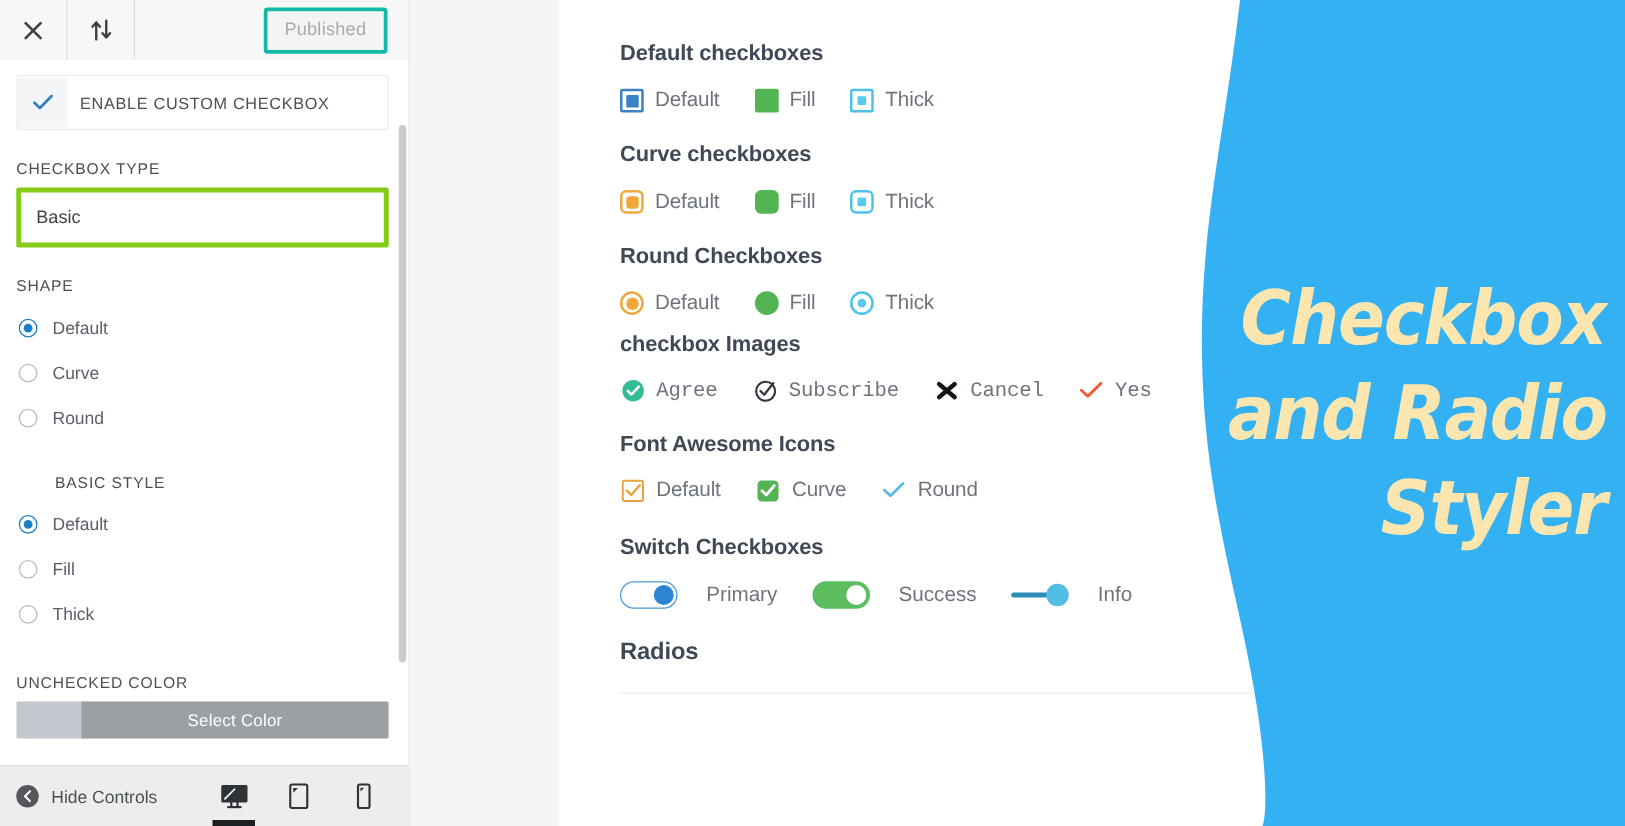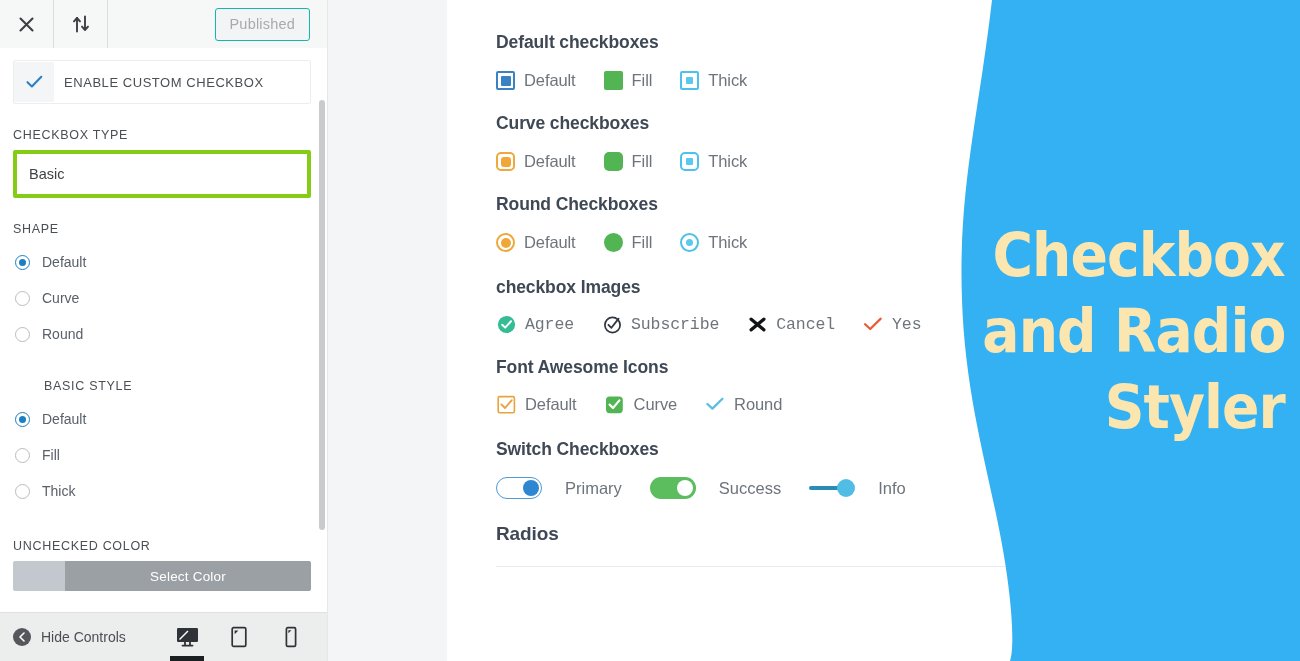--- a/index.html
+++ b/index.html
@@ -24,21 +24,21 @@
     display:flex;align-items:stretch;
   }
   .cz-iconbtn{
     width:53px;display:flex;align-items:center;justify-content:center;
     border-right:1px solid #dddddd;color:#444;cursor:pointer;
   }
   .cz-iconbtn svg{display:block;}
   .cz-topbar-spacer{flex:1;}
   .cz-published{
     align-self:center;margin-right:17px;
-    background:#f3f4f5;border:1px solid #14b8a6;border-radius:3px;
+    background:#f3f4f5;border:3px solid #14b8a6;border-radius:3px;
     color:#a7abaf;font-size:14.5px;letter-spacing:.2px;
     padding:7px 14px 8px;cursor:default;
   }
 
   .cz-body{
     position:absolute;left:0;top:48px;width:327px;height:565px;
     background:#ffffff;overflow:hidden;
   }
   .cz-scrollbar{
     position:absolute;right:2px;top:52px;width:6px;height:430px;
@@ -197,21 +197,21 @@
 
   
   .blue-overlay{
     position:absolute;left:940px;top:0;width:360px;height:661px;
     pointer-events:none;
   }
   .blue-overlay svg{display:block;}
   .overlay-text{
     position:absolute;left:0;top:0;width:360px;height:661px;
     display:flex;flex-direction:column;justify-content:center;
-    align-items:flex-end;padding-right:15px;box-sizing:border-box;
+    align-items:flex-end;padding-right:15px;box-sizing:border-box;font-style:italic;
   }
   .ot-line{
     font-family:"DejaVu Sans",sans-serif;
     font-weight:bold;
     font-size:60px;line-height:76px;
     color:#fbe6b0;
     letter-spacing:-1px;
     transform:scaleX(.92);
     transform-origin:right center;
     white-space:nowrap;
@@ -381,21 +381,21 @@
             <span class="box round fill-green"></span>
             <span class="item-label">Fill</span>
           </label>
           <label class="item">
             <span class="box round thick-blue"></span>
             <span class="item-label">Thick</span>
           </label>
         </div>
       </div>
 
-      <div class="grp" style="margin-top:25px;">
+      <div class="grp" style="margin-top:13px;">
         <div class="grp-title">checkbox Images</div>
         <div class="grp-row" style="margin-top:16px;font-family:Liberation Mono, monospace;">
           <label class="item">
             <span class="imgmark">
               <svg width="19" height="19" viewBox="0 0 19 19">
                 <circle cx="9.5" cy="9.5" r="8.6" fill="#34bd94"></circle>
                 <path d="M5.2 9.7 L8.2 12.6 L14 6.3" stroke="#ffffff" stroke-width="2" fill="none" stroke-linecap="round" stroke-linejoin="round"></path>
               </svg>
             </span>
             <span class="item-label">Agree</span>

